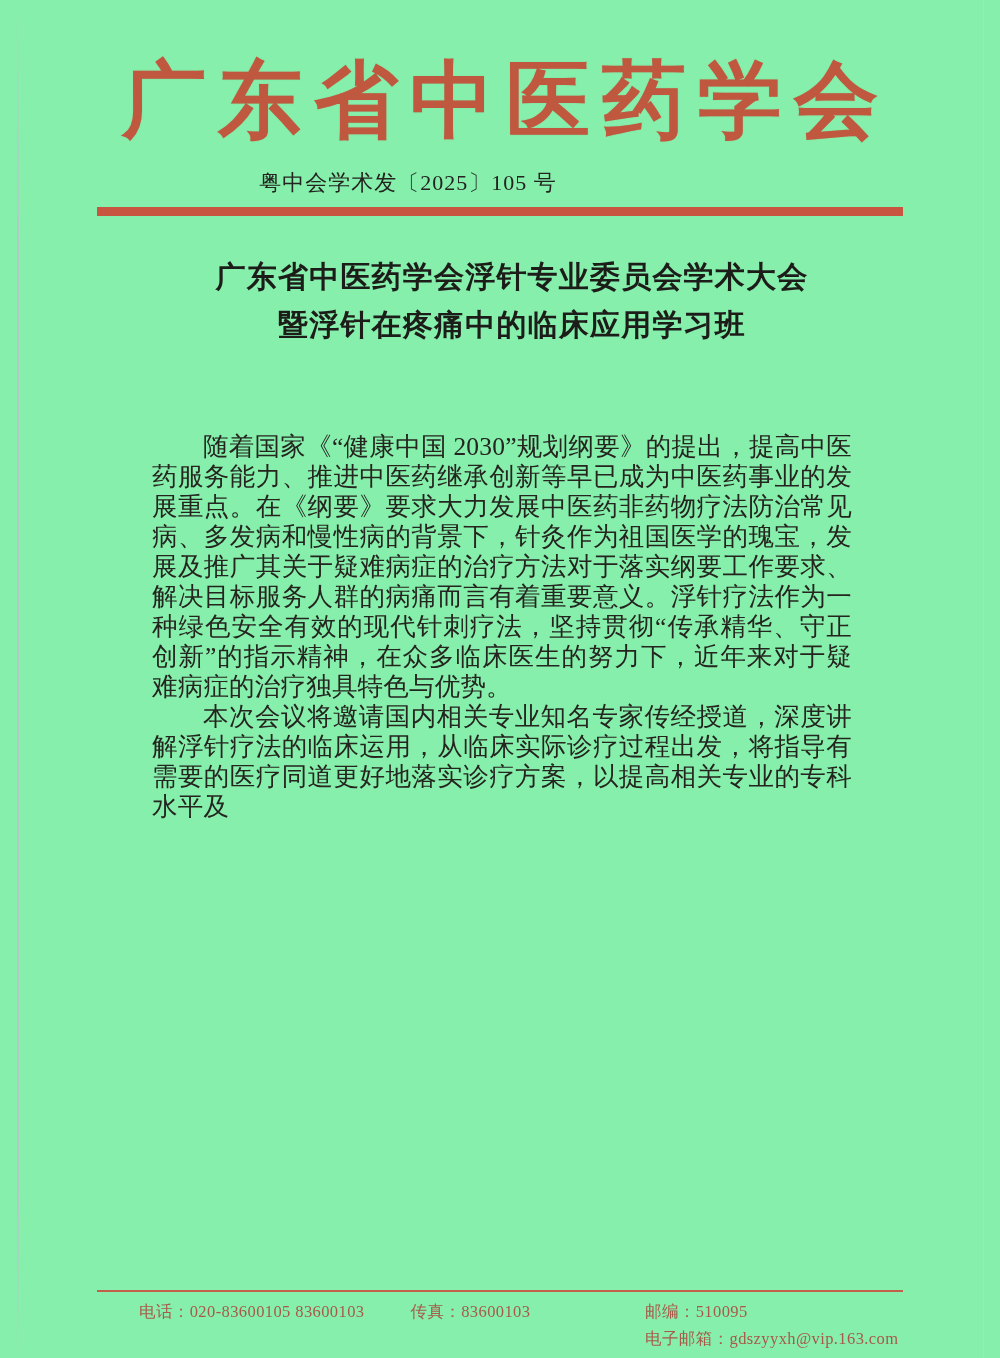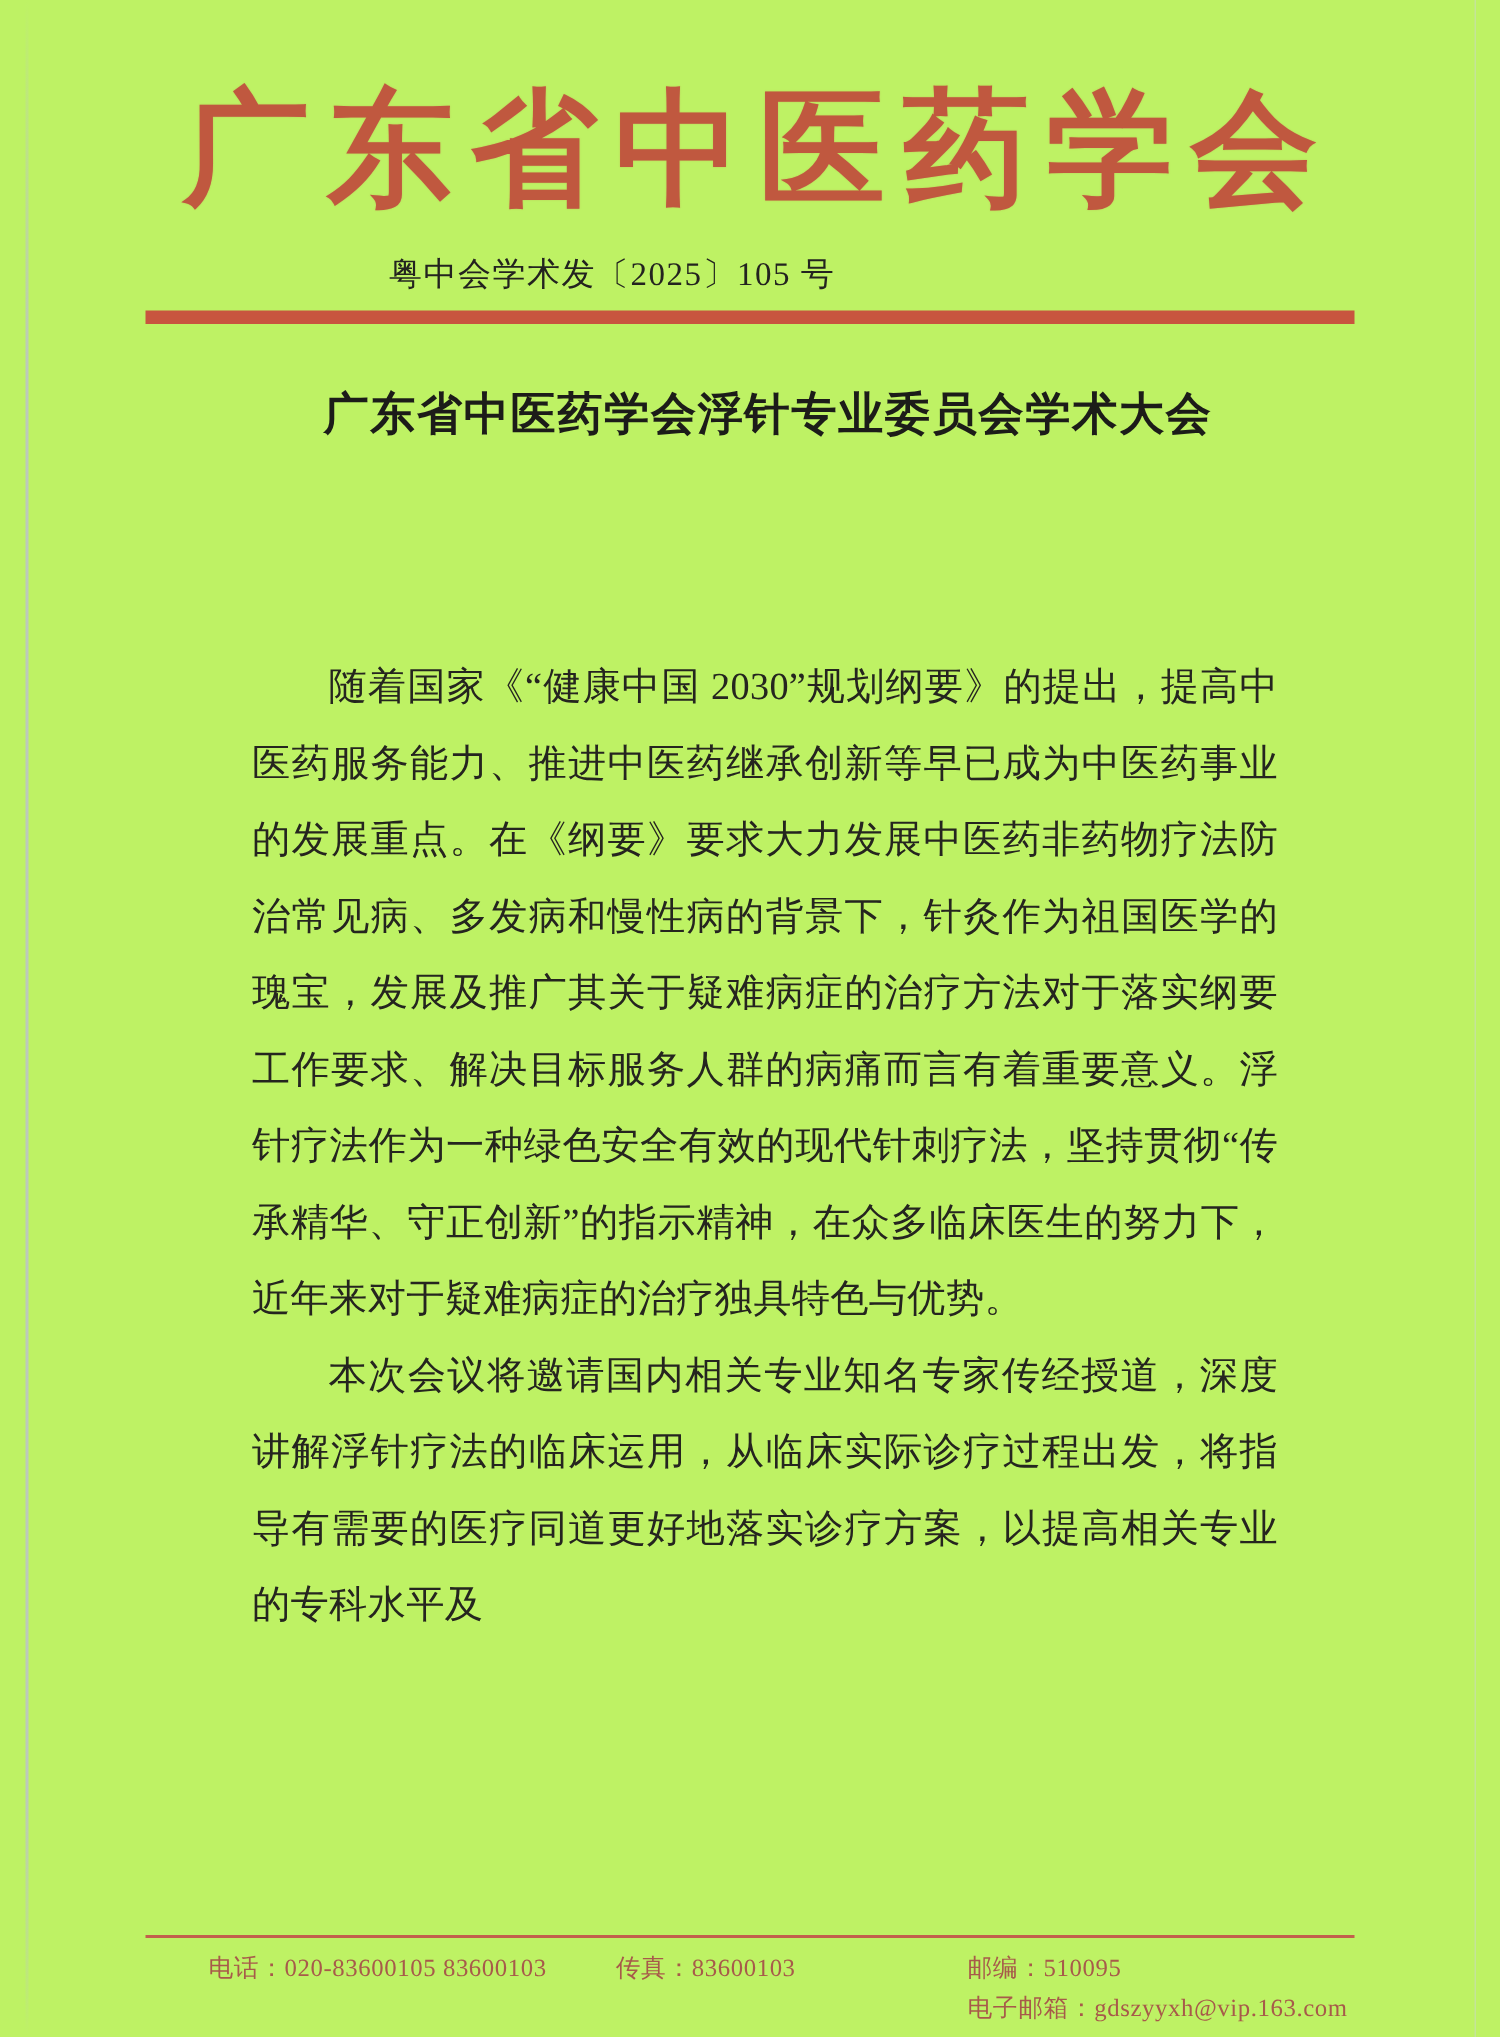--- a/index.html
+++ b/index.html
@@ -11,21 +11,21 @@
     height: 1358px;
     background: #ffffff;
     font-family: "Liberation Serif", "DejaVu Serif", serif;
     overflow: hidden;
   }
 
   .page {
     position: relative;
     width: 1000px;
     height: 1358px;
-    background: #bef264;
+    background: #86efac;
     box-sizing: border-box;
     overflow: hidden;
   }
 
   
   .scan-edge-left {
     position: absolute;
     left: 17px;
     top: 0;
     width: 2px;
@@ -104,26 +104,26 @@
 
   
   .body-wrap {
     position: absolute;
     left: 152px;
     top: 432px;
     width: 700px;
   }
   .para {
     font-size: 25.5px;
-    line-height: 51px;
+    line-height: 30px;
     color: #25251f;
     text-align: justify;
     text-justify: inter-character;
     letter-spacing: 0.2px;
-    margin: 0 0 0 16px;
+    margin: 0 0 0 0;
     font-family: "Liberation Serif", "DejaVu Serif", serif;
     text-indent: 2em;
   }
   .para + .para {
     margin-top: 0;
   }
   .para-last {
     
   }
 
@@ -178,20 +178,21 @@
   <div class="masthead">
     <div class="org-title">广东省中医药学会</div>
   </div>
 
   <div class="doc-number">粤中会学术发〔2025〕105 号</div>
 
   <div class="rule-thick"></div>
 
   <div class="title-block">
     <div class="title-line">广东省中医药学会浮针专业委员会学术大会</div>
+    <div class="title-line">暨浮针在疼痛中的临床应用学习班</div>
   </div>
 
   <div class="body-wrap">
     <p class="para">随着国家《“健康中国 2030”规划纲要》的提出，提高中医药服务能力、推进中医药继承创新等早已成为中医药事业的发展重点。在《纲要》要求大力发展中医药非药物疗法防治常见病、多发病和慢性病的背景下，针灸作为祖国医学的瑰宝，发展及推广其关于疑难病症的治疗方法对于落实纲要工作要求、解决目标服务人群的病痛而言有着重要意义。浮针疗法作为一种绿色安全有效的现代针刺疗法，坚持贯彻“传承精华、守正创新”的指示精神，在众多临床医生的努力下，近年来对于疑难病症的治疗独具特色与优势。</p>
     <p class="para para-last">本次会议将邀请国内相关专业知名专家传经授道，深度讲解浮针疗法的临床运用，从临床实际诊疗过程出发，将指导有需要的医疗同道更好地落实诊疗方案，以提高相关专业的专科水平及</p>
   </div>
 
   <div class="rule-thin"></div>
 
   <div class="footer">

